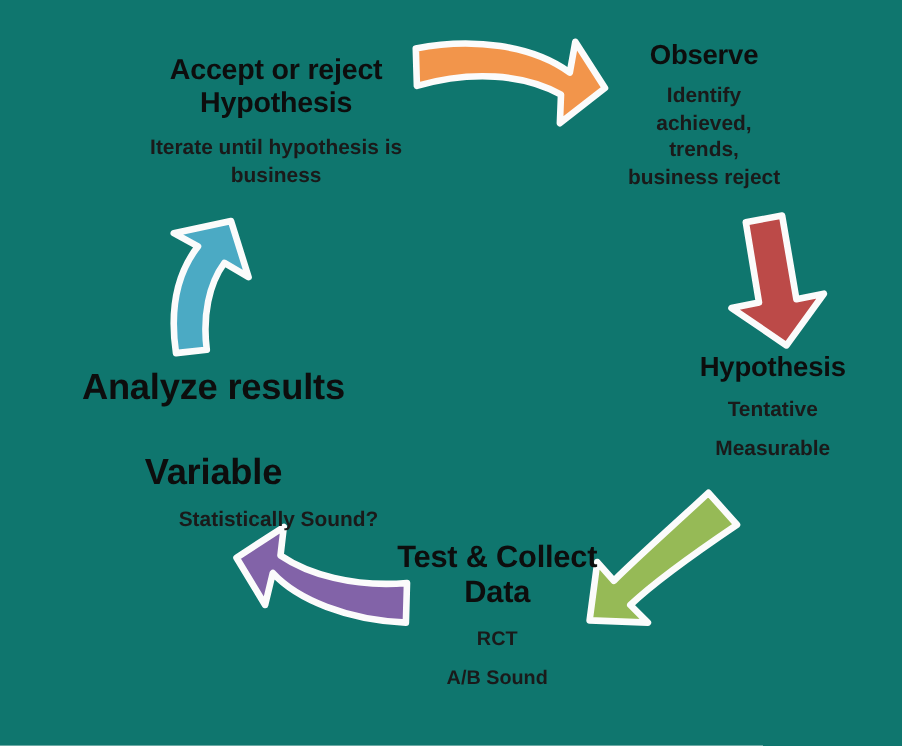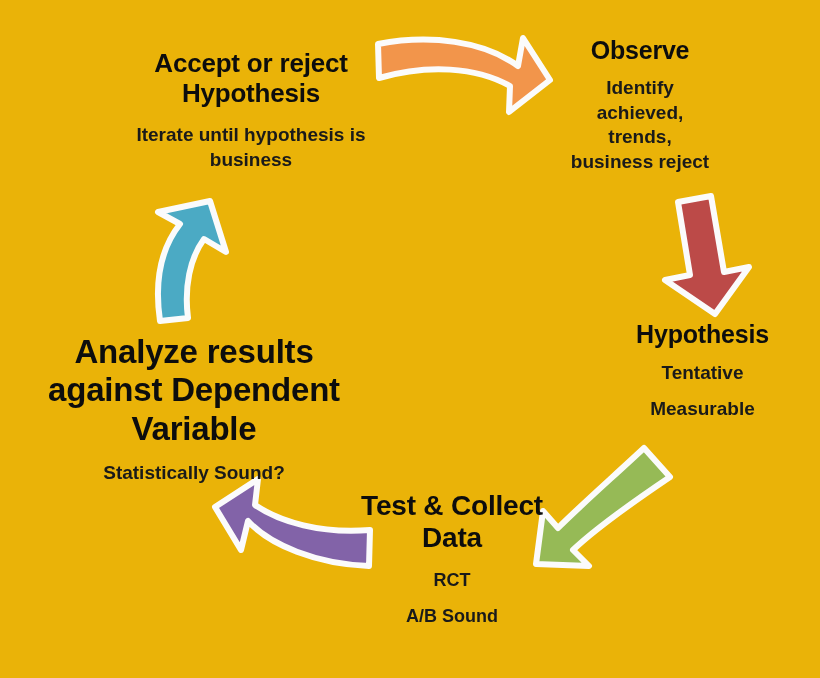--- a/index.html
+++ b/index.html
@@ -5,21 +5,21 @@
 <style>
   html, body {
     margin: 0;
     padding: 0;
     background: #ffffff;
   }
   #canvas {
     position: relative;
     width: 820px;
     height: 678px;
-    background: #eab308;
+    background: #0f766e;
     overflow: hidden;
     font-family: "Liberation Sans", sans-serif;
     -webkit-font-smoothing: antialiased;
   }
   .node {
     position: absolute;
     text-align: center;
   }
   .node-title {
     font-weight: bold;
@@ -46,21 +46,21 @@
 
   
   #node-test { left: 338px; top: 490px; width: 228px; }
   #node-test .node-title { font-size: 28px; }
   #node-test .node-sub { font-size: 18px; margin-top: 14px; }
   #node-test .node-sub .ln { display: block; margin-bottom: 13px; }
 
   
   #node-analyze { left: 44px; top: 333px; width: 300px; }
   #node-analyze .node-title { font-size: 33px; }
-  #node-analyze .node-sub { font-size: 19px; margin-top: 13px; }
+  #node-analyze .node-sub { font-size: 19px; margin-top: 13px; text-align: right; }
 
   
   #node-accept { left: 102px; top: 48px; width: 298px; }
   #node-accept .node-title { font-size: 26px; }
   #node-accept .node-sub { font-size: 19px; margin-top: 15px; }
 
   .arrow {
     position: absolute;
     pointer-events: none;
   }
@@ -141,19 +141,19 @@
     </div>
     <div class="node-sub">
       <span class="ln">RCT</span>
       <span class="ln">A/B Sound</span>
     </div>
   </div>
 
   <div class="node" id="node-analyze">
     <div class="node-title">
       <span class="ln">Analyze results</span><br>
-      <span class="ln">against Dependent</span><br>
+      <br>
       <span class="ln">Variable</span>
     </div>
     <div class="node-sub">Statistically Sound?</div>
   </div>
 
 </div>
 
 </body></html>

